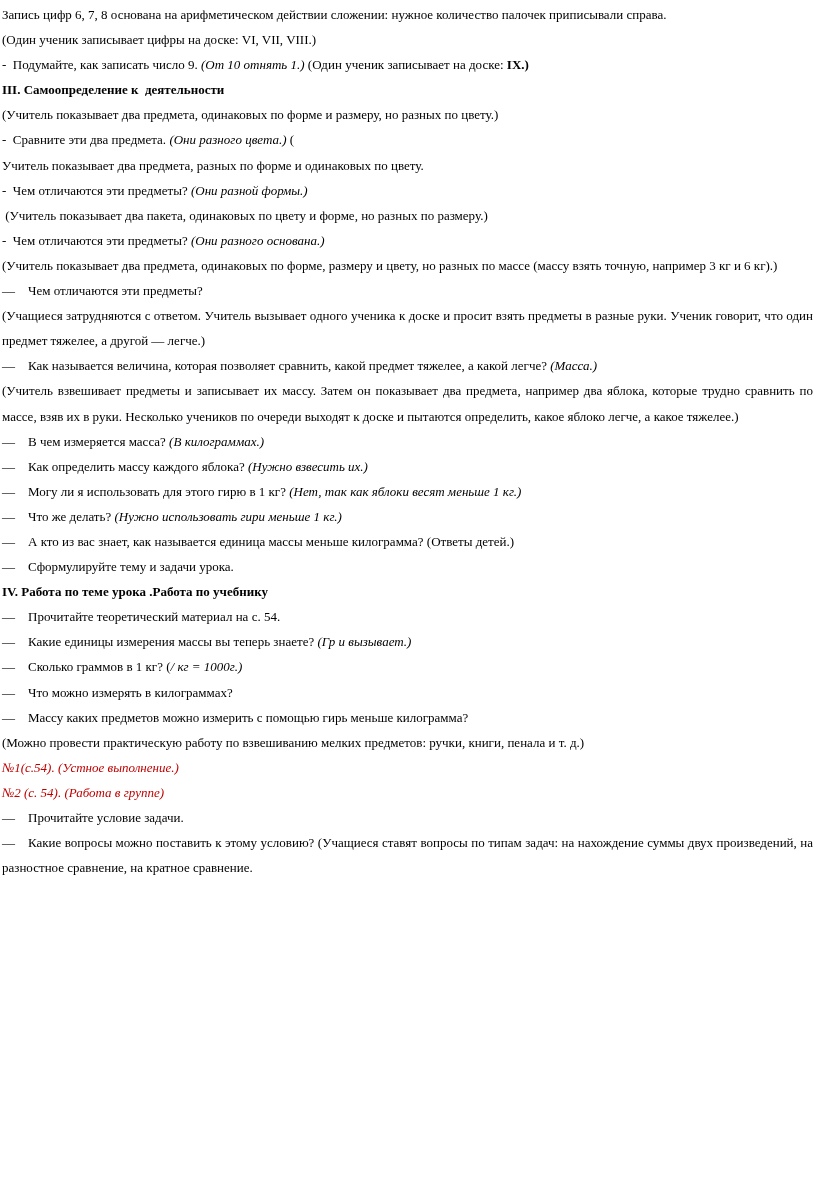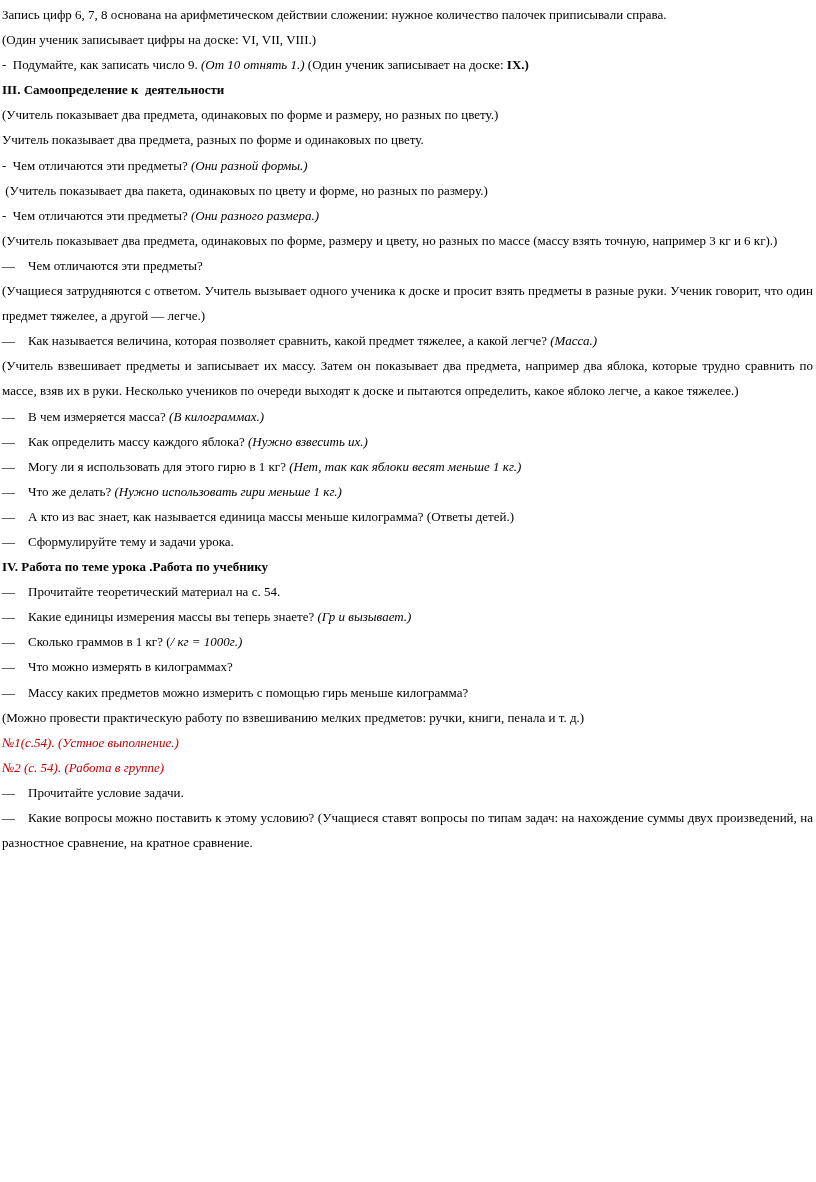--- a/index.html
+++ b/index.html
@@ -29,24 +29,25 @@
 </style>
 </head>
 <body>
 
 <div class="page">
     <p class="para"><span>Запись цифр 6, 7, 8 основана на арифметическом действии сложении: нужное количество палочек приписывали справа.</span></p>
     <p class="para"><span>(Один ученик записывает цифры на доске: VI, VII, VIII.)</span></p>
     <p class="para"><span>- Подумайте, как записать число 9. </span><span class="i">(От 10 отнять 1.)</span><span> (Один ученик записывает на доске: </span><span class="b">IX.)</span></p>
     <p class="para"><span class="b">III. Самоопределение к&nbsp; деятельности</span></p>
     <p class="para"><span>(Учитель показывает два предмета, одинаковых по форме и размеру, но разных по цвету.)</span></p>
+    <p class="para"><span>- Сравните эти два предмета. </span><span class="i">(Они разного цвета.)</span><span> (</span></p>
     <p class="para"><span>Учитель показывает два предмета, разных по форме и одинаковых по цвету.</span></p>
     <p class="para"><span>- Чем отличаются эти предметы? </span><span class="i">(Они разной формы.)</span></p>
     <p class="para"><span>&nbsp;(Учитель показывает два пакета, одинаковых по цвету и форме, но разных по размеру.)</span></p>
-    <p class="para"><span>- Чем отличаются эти предметы? </span><span class="i">(Они разного размера.)</span></p>
+    <p class="para"><span>- Чем отличаются эти предметы? </span><span class="i">(Они разного основана.)</span></p>
     <p class="para"><span>(Учитель показывает два предмета, одинаковых по форме, размеру и цвету, но разных по массе (массу взять точную, например 3 кг и 6 кг).)</span></p>
     <p class="para"><span>— Чем отличаются эти предметы?</span></p>
     <p class="para"><span>(Учащиеся затрудняются с ответом. Учитель вызывает одного ученика к доске и просит взять предметы в разные руки. Ученик говорит, что один предмет тяжелее, а другой — легче.)</span></p>
     <p class="para"><span>— Как называется величина, которая позволяет сравнить, какой предмет тяжелее, а какой легче? </span><span class="i">(Масса.)</span></p>
     <p class="para"><span>(Учитель взвешивает предметы и записывает их массу. Затем он показывает два предмета, например два яблока, которые трудно сравнить по массе, взяв их в руки. Несколько учеников по очереди выходят к доске и пытаются определить, какое яблоко легче, а какое тяжелее.)</span></p>
     <p class="para"><span>— В чем измеряется масса? </span><span class="i">(В килограммах.)</span></p>
     <p class="para"><span>— Как определить массу каждого яблока? </span><span class="i">(Нужно взвесить их.)</span></p>
     <p class="para"><span>— Могу ли я использовать для этого гирю в 1 кг? </span><span class="i">(Нет, так как яблоки весят меньше 1 кг.)</span></p>
     <p class="para"><span>— Что же делать? </span><span class="i">(Нужно использовать гири меньше 1 кг.)</span></p>
     <p class="para"><span>— А кто из вас знает, как называется единица массы меньше килограмма? (Ответы детей.)</span></p>

